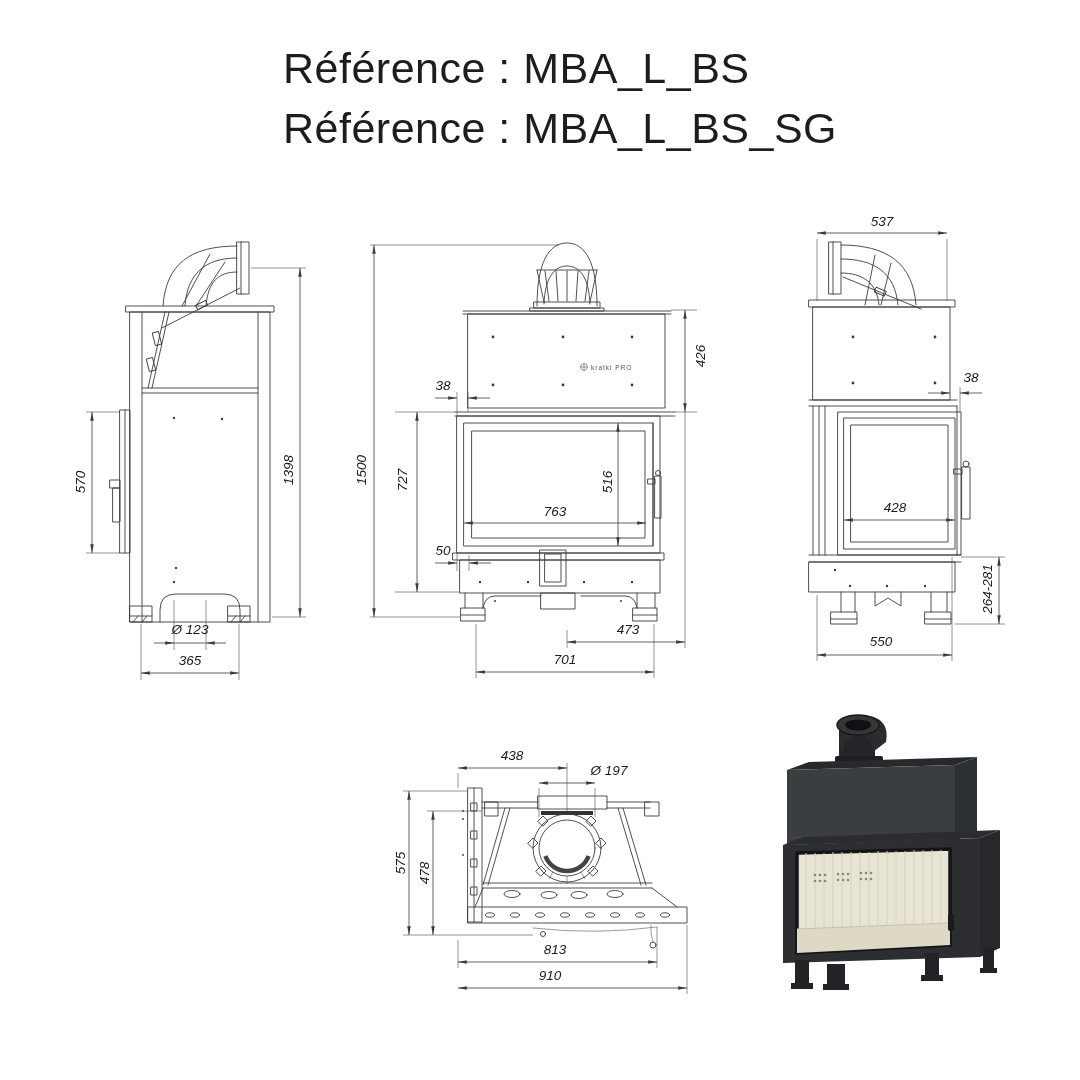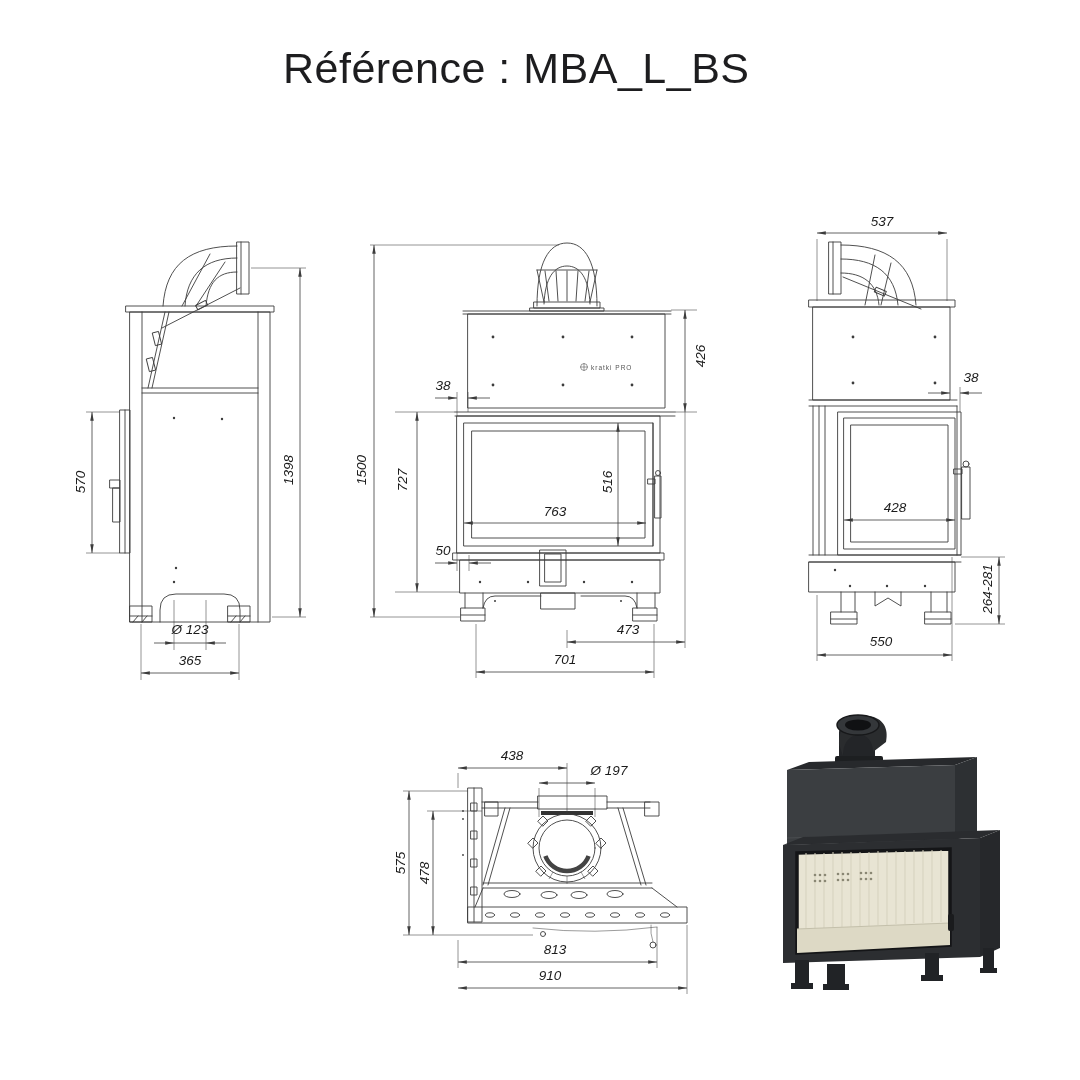--- a/index.html
+++ b/index.html
@@ -27,20 +27,21 @@
   <svg width="0" height="0">
     <defs>
       <marker id="arr" viewBox="0 0 10 4" refX="10" refY="2" markerWidth="11" markerHeight="4.4" orient="auto-start-reverse">
           <path d="M0,0 L10,2 L0,4 z" fill="#3c3c3c"></path>
         </marker>
     </defs>
   </svg>
 
   <div class="title-block">
     <div class="title-line">Référence : MBA_L_BS</div>
+    <div class="title-line">Référence : MBA_L_BS_SG</div>
   </div>
 
   <svg style="left:70px;top:230px" width="260" height="460" viewBox="0 0 260 460">
     <g class="part">
       <rect x="167" y="12" width="12" height="52"></rect>
         <line x1="171" y1="12" x2="171" y2="64"></line>
       <path d="M93,76 C96,34 120,16 167,16"></path>
       <path d="M115,76 C117,44 135,28 167,28"></path>
       <path d="M136,76 C138,52 148,42 167,42"></path>
       <line x1="112" y1="76" x2="140" y2="24"></line>

